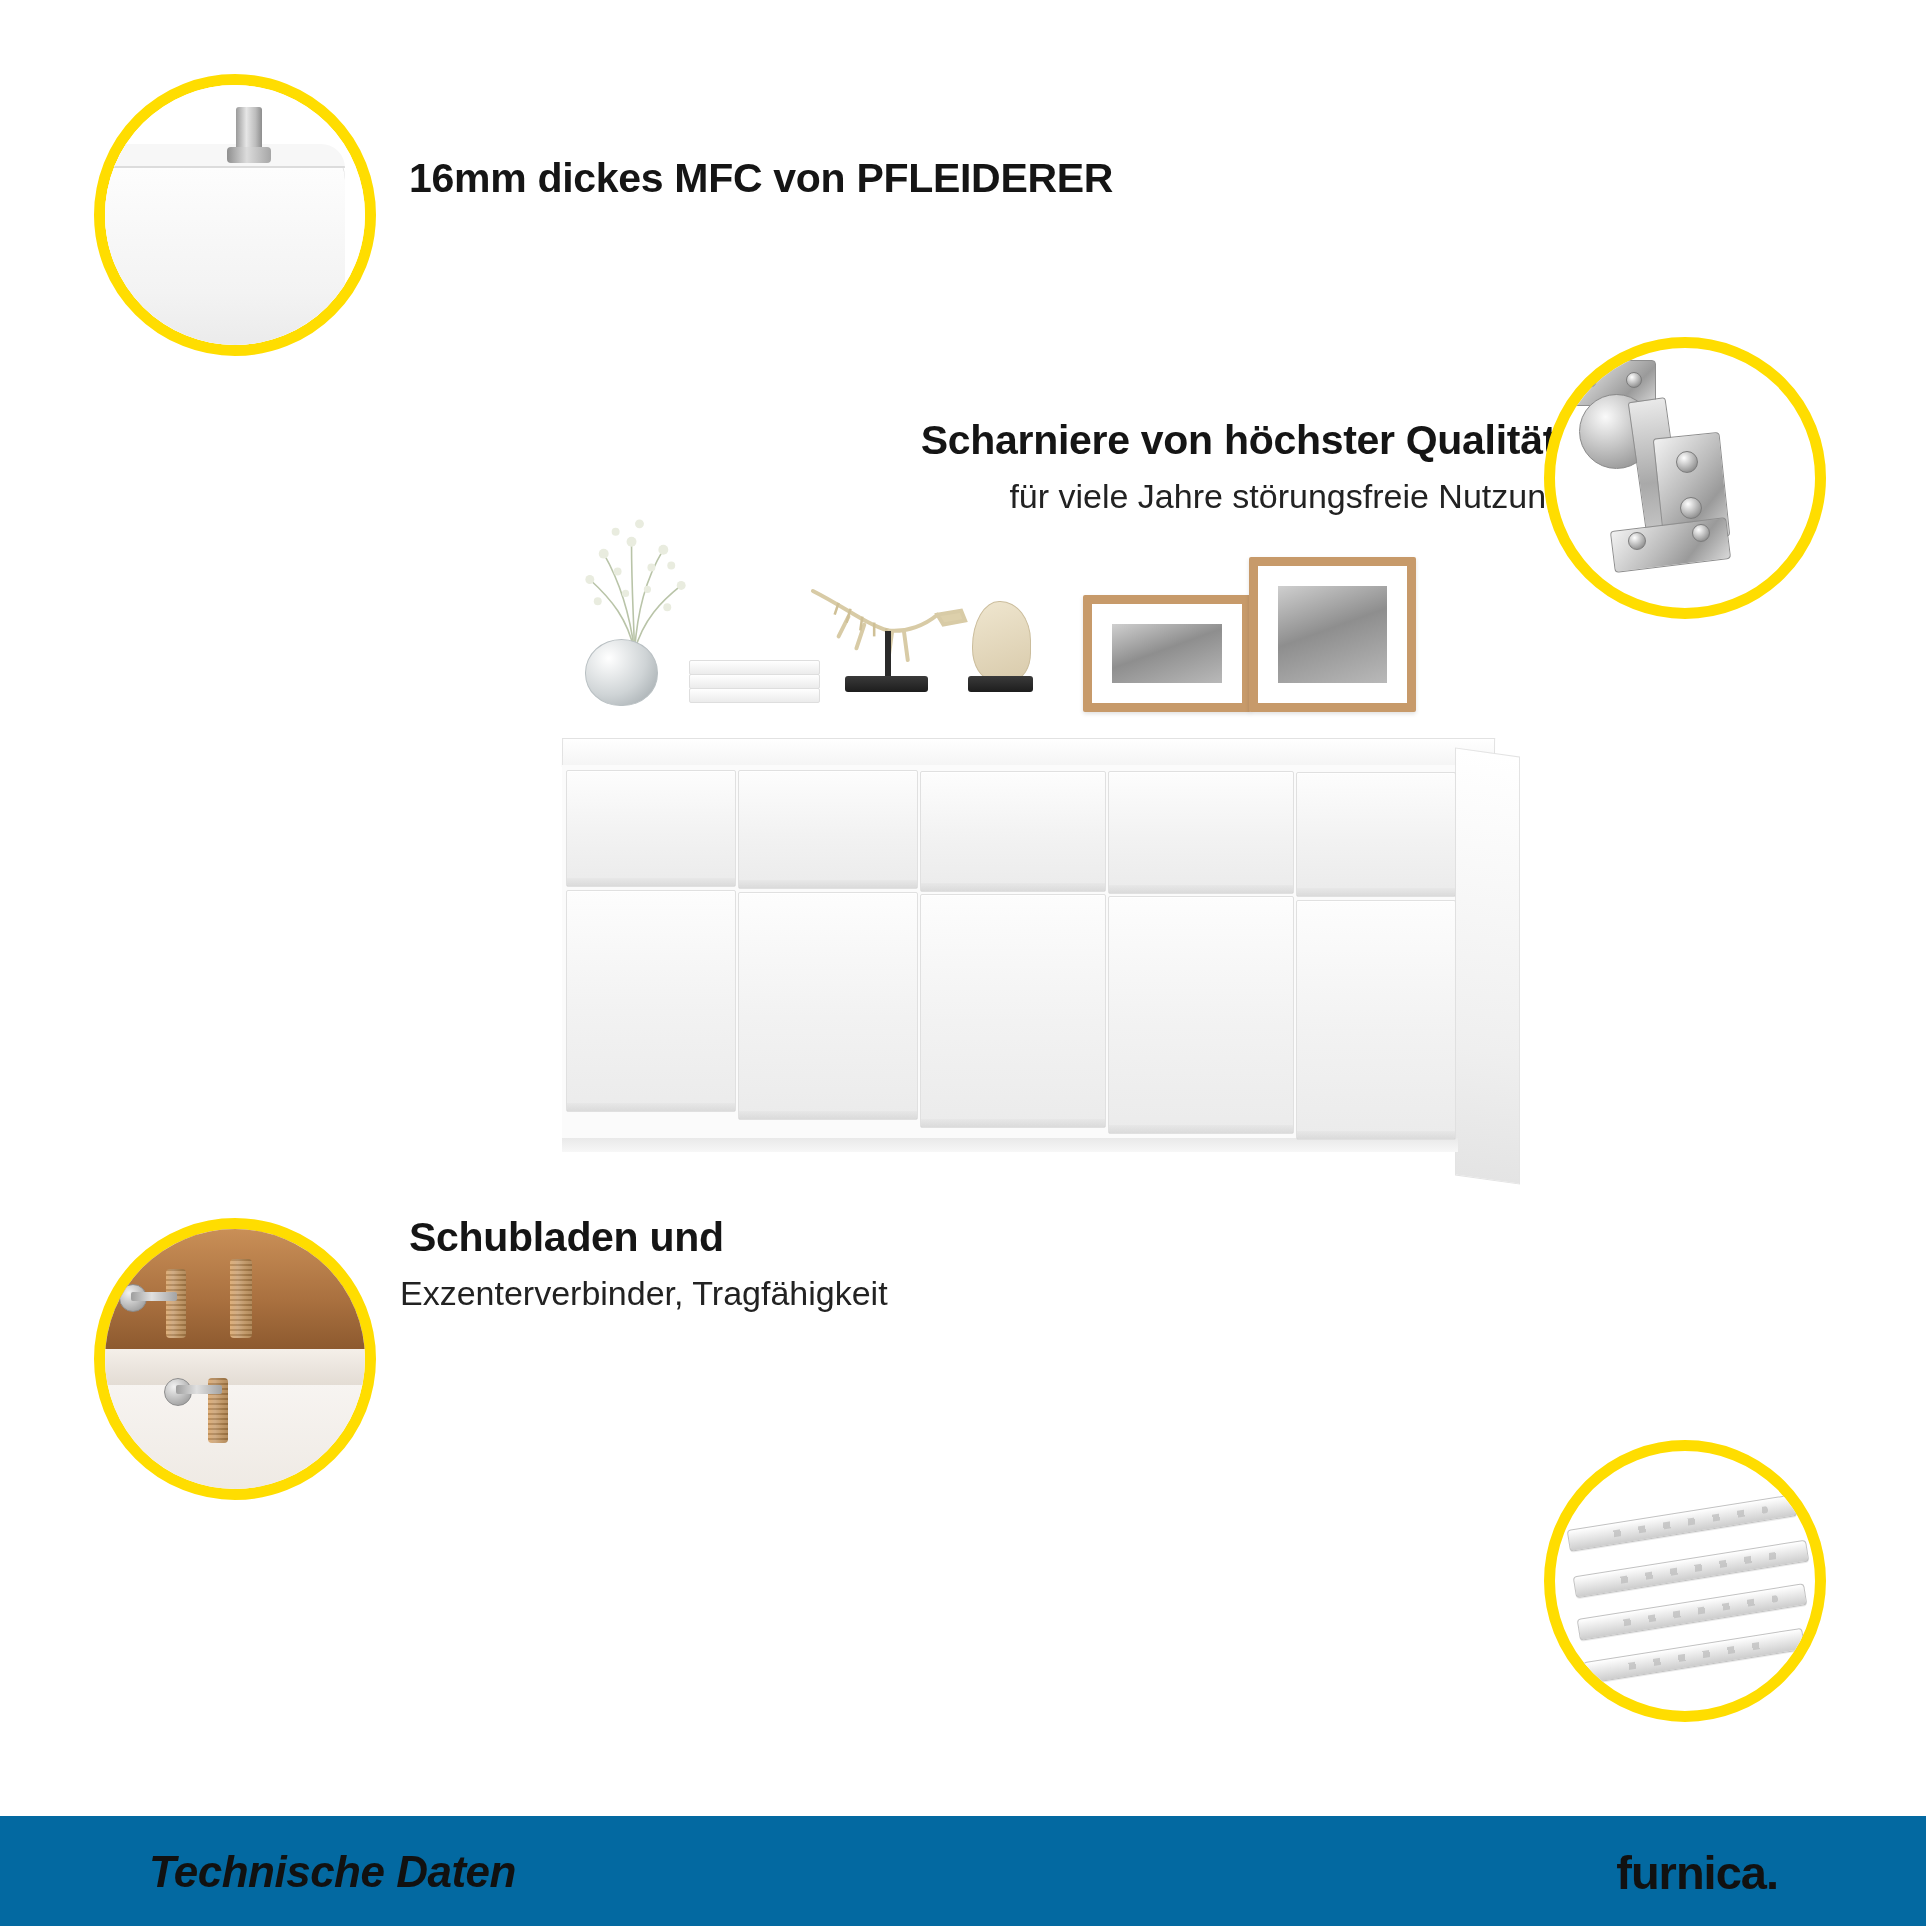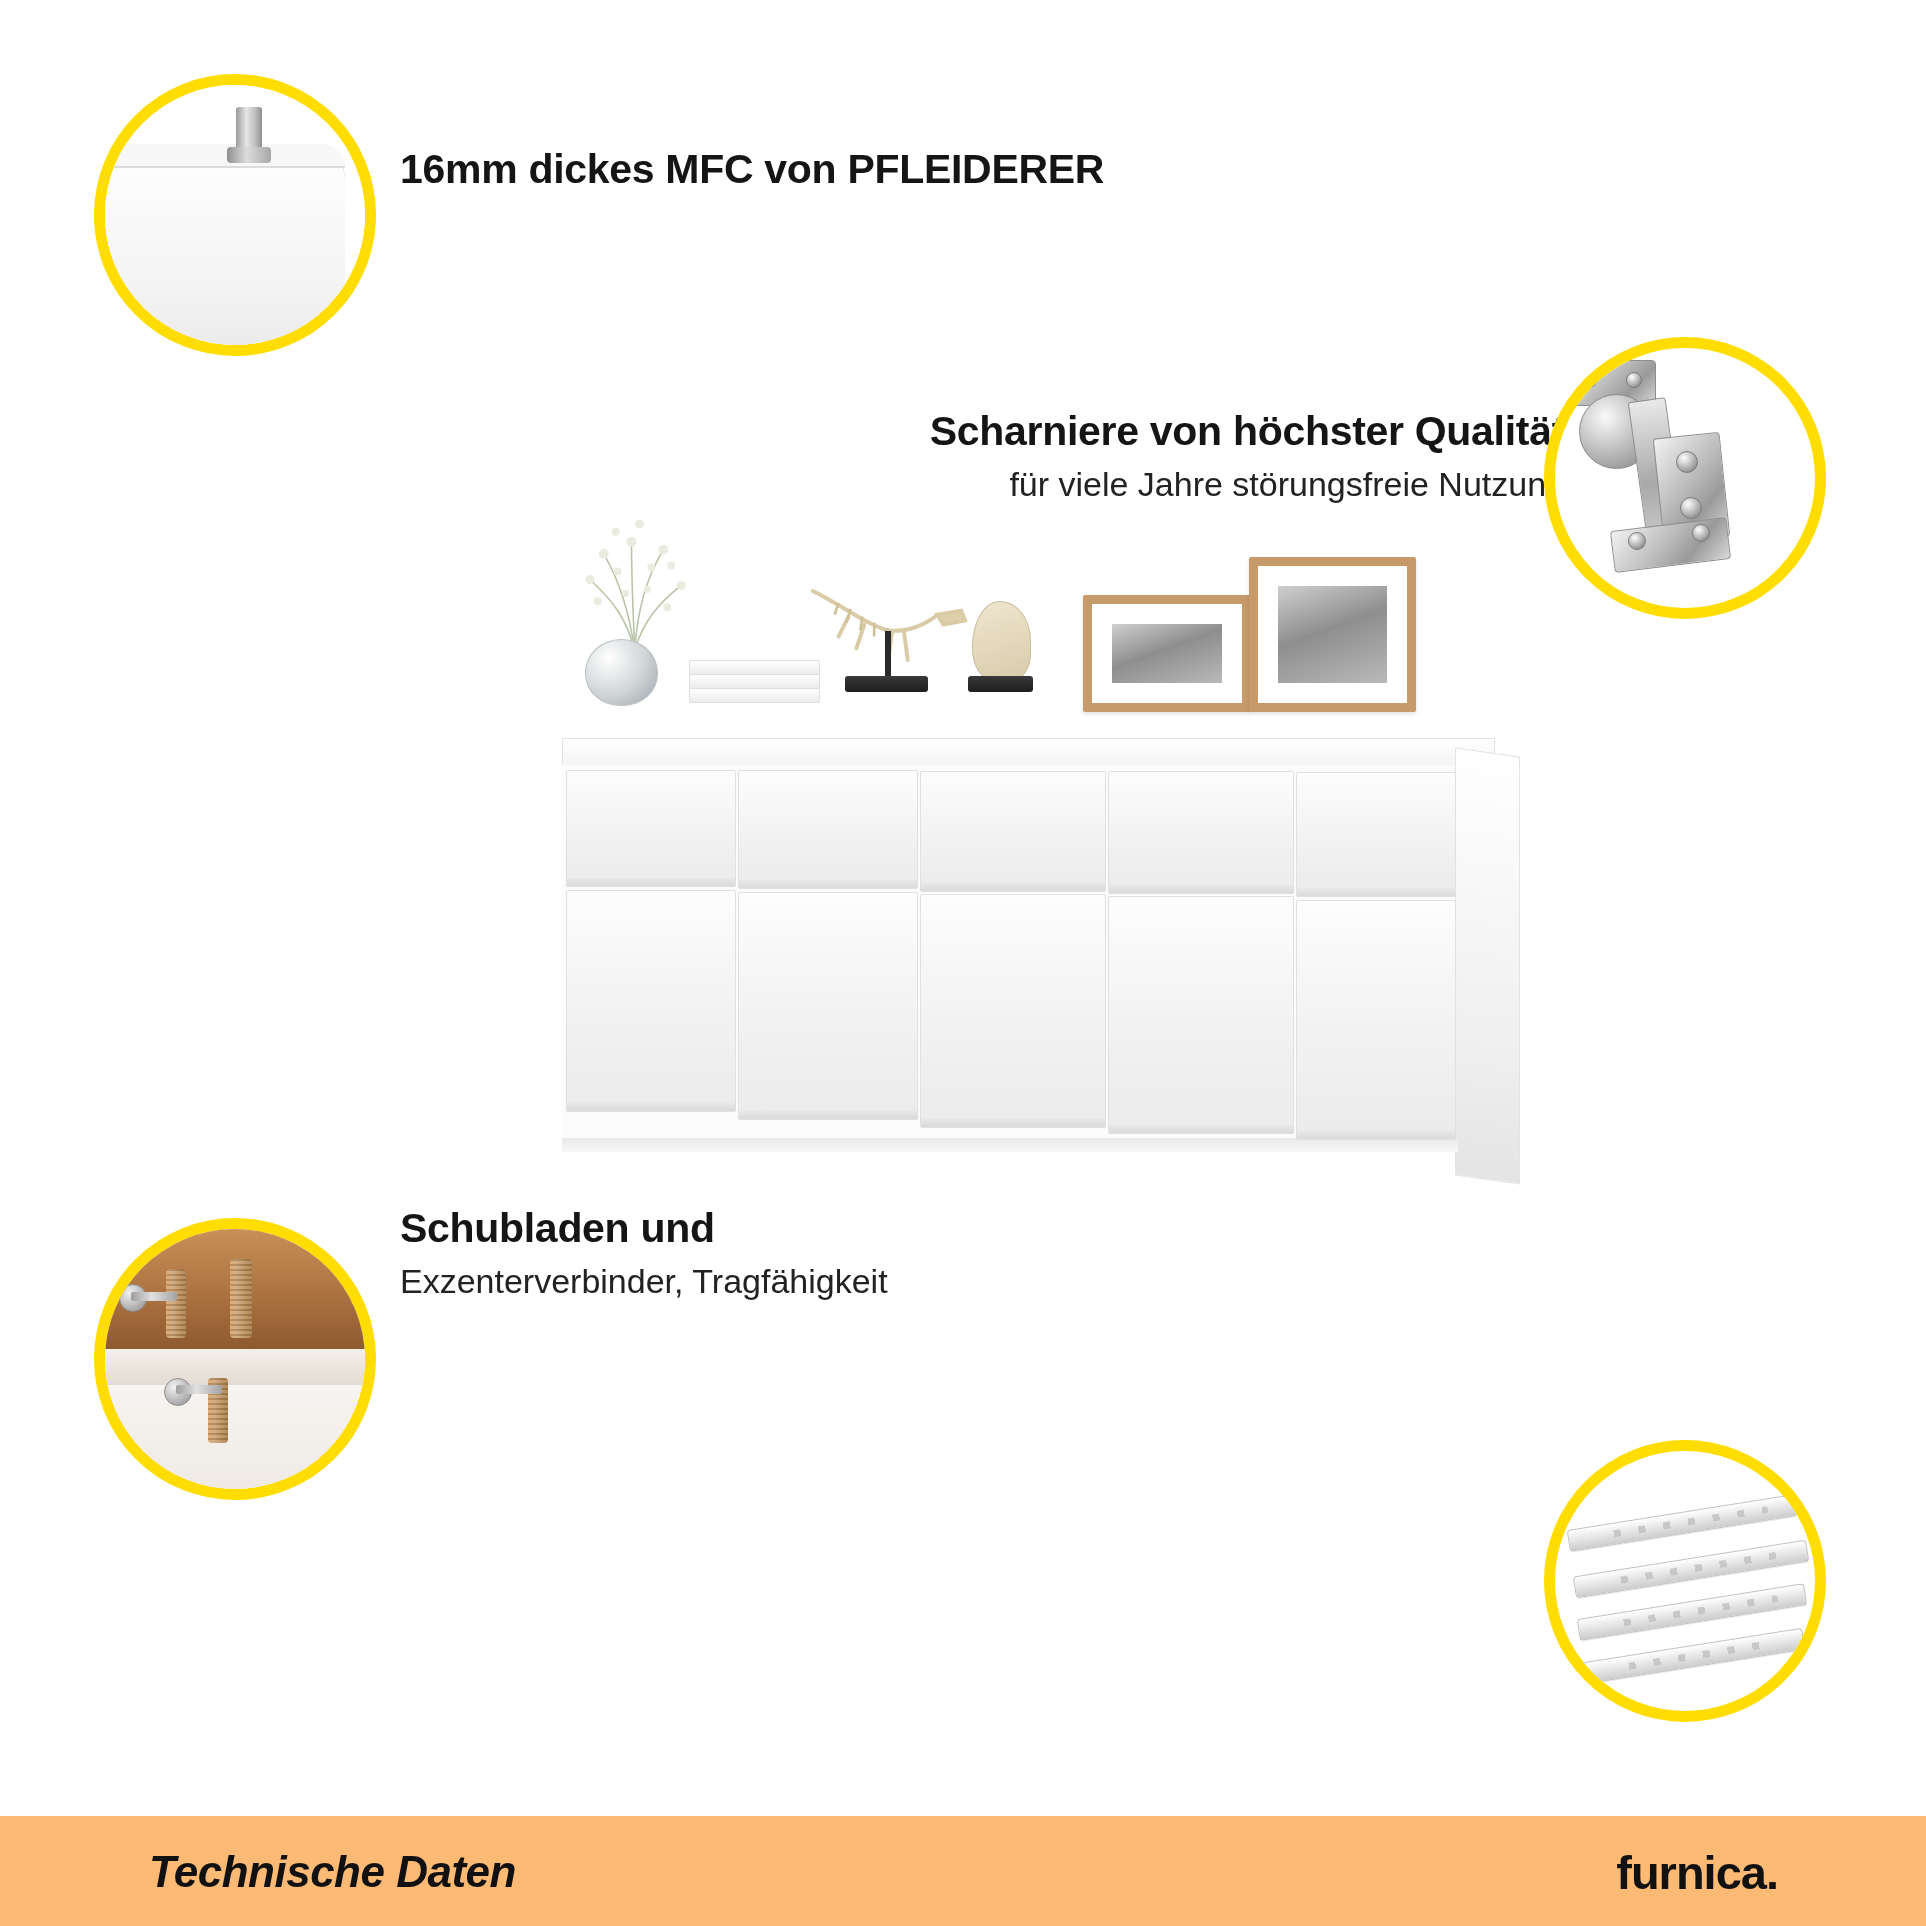--- a/index.html
+++ b/index.html
@@ -23,21 +23,21 @@
     box-sizing:border-box;
   }
 
   
   .feat-title{
     font-weight:bold;
     font-size:41px;
     letter-spacing:-0.3px;
     line-height:1.22;
     color:#151515;
-    margin:0;
+    margin:9px;
   }
   .feat-sub{
     font-size:34px;
     line-height:1.3;
     color:#222;
     margin:6px 0 0 0;
     font-weight:400;
   }
 
   #feat1{position:absolute;left:400px;top:144px;width:1188px;}
@@ -214,21 +214,21 @@
   }
   .frame .mat{position:absolute;inset:6px;background:#ffffff;}
   .frame .photo{
     position:absolute;inset:20px;
     background:linear-gradient(160deg,#cfcfcf,#8e8e8e 45%,#b9b9b9);
   }
 
   
   #bottombar{
     position:absolute;left:0;bottom:0;width:100%;height:111px;
-    background:#fdba74;
+    background:#0369a1;
   }
   #bottombar .bleft{
     position:absolute;left:149px;top:50%;transform:translateY(-50%);
     font-size:44px;font-weight:bold;font-style:italic;color:#111;
     letter-spacing:-0.5px;
   }
   #bottombar .bright{
     position:absolute;right:149px;top:50%;transform:translateY(-50%);
     font-size:47px;font-weight:bold;color:#111;letter-spacing:-1px;
   }

